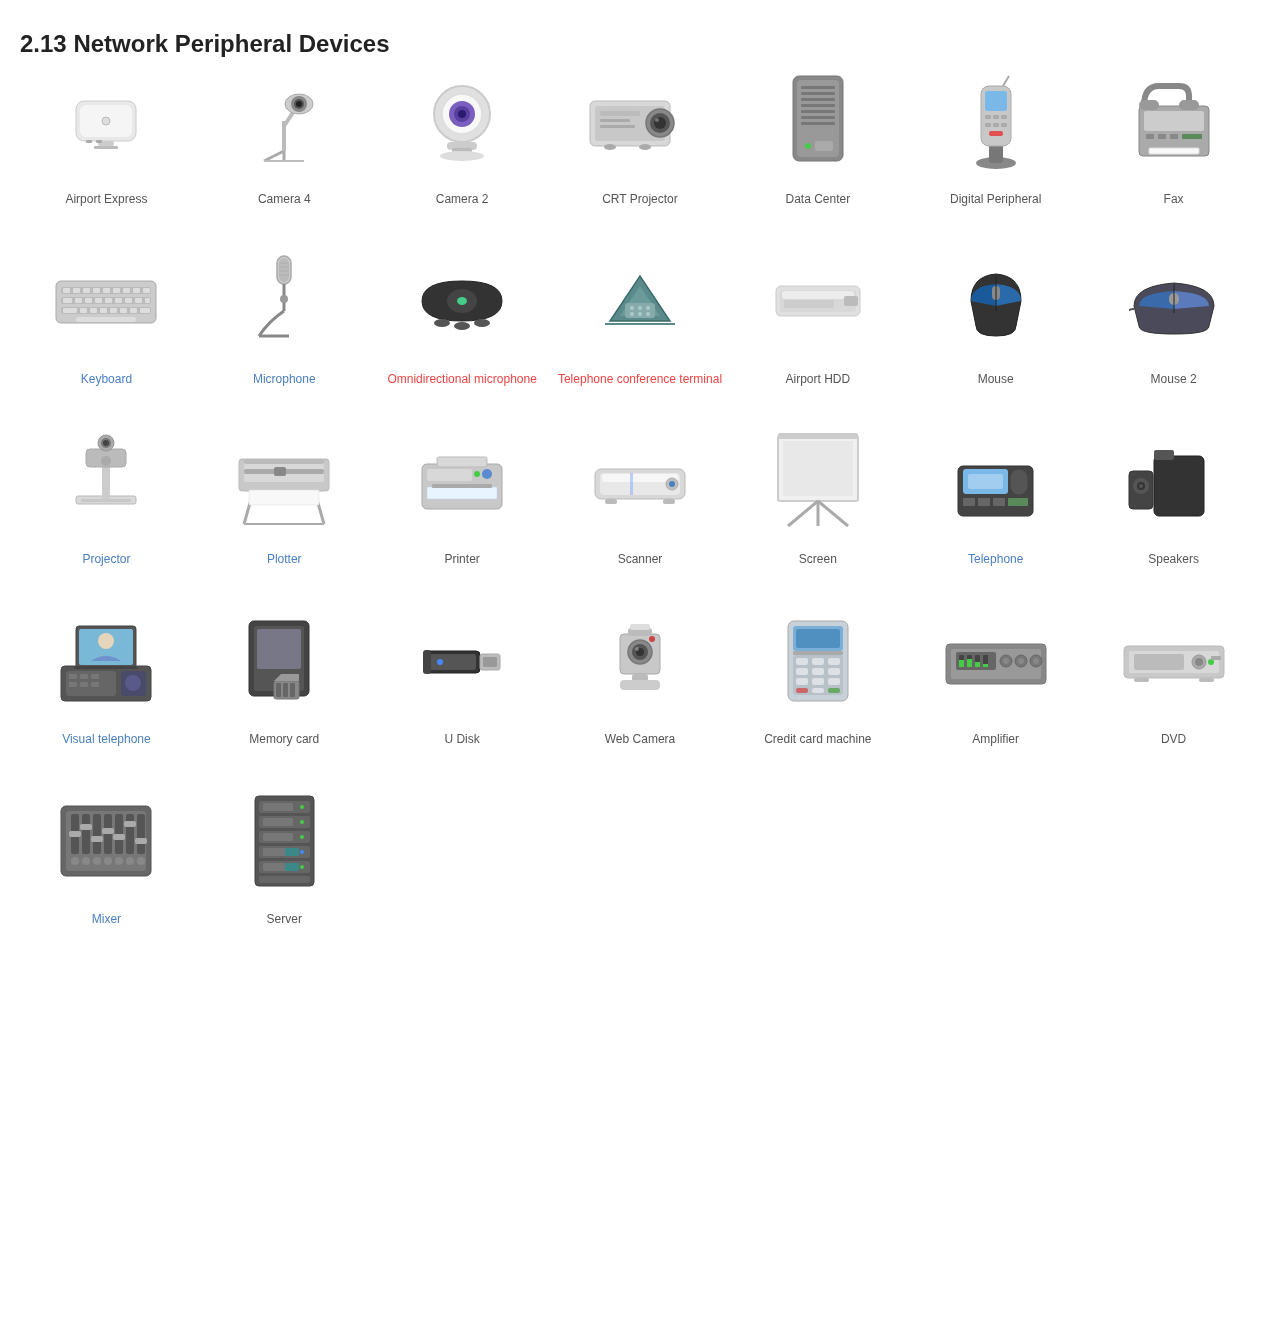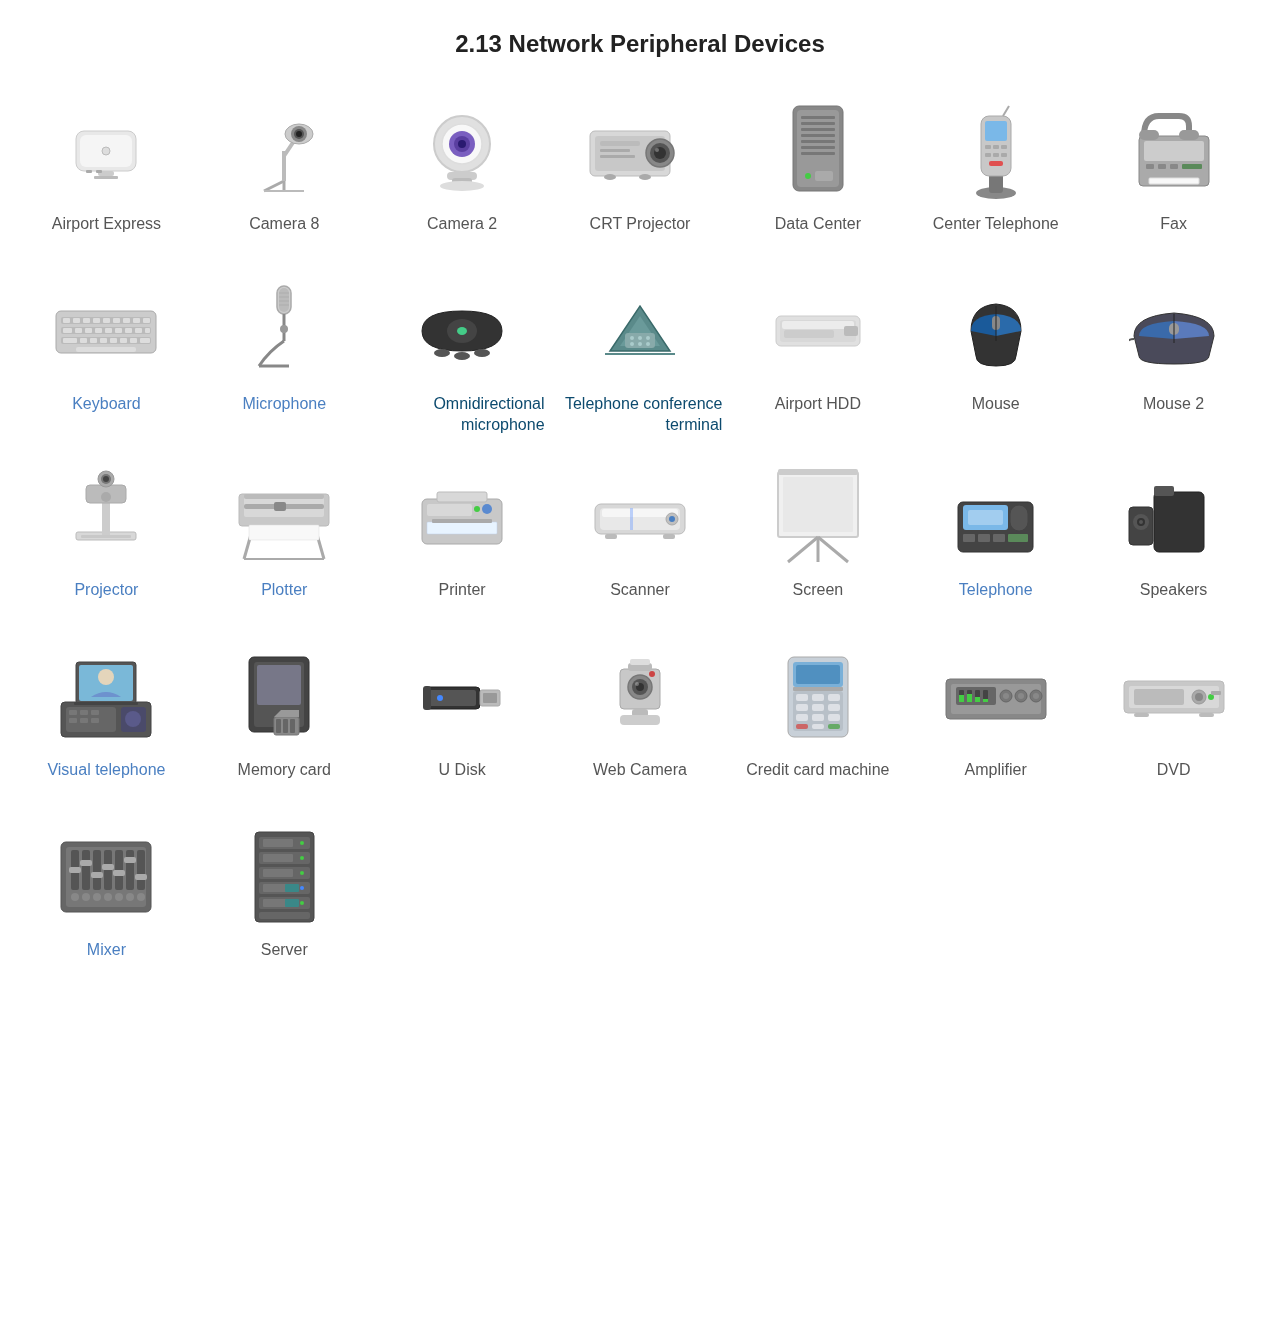--- a/index.html
+++ b/index.html
@@ -2,25 +2,23 @@
 <html><head>
   <meta charset="utf-8">
   <style>
     * { box-sizing: border-box; margin: 0; padding: 0; }
     body {
       background: #ffffff;
       font-family: Arial, sans-serif;
       padding: 20px;
     }
     h1 {
-      text-align: center;
       font-size: 24px;
       font-weight: bold;
       color: #222;
-      margin-bottom: 30px;
       margin-top: 10px;
     }
     .grid {
       display: grid;
       grid-template-columns: repeat(7, 1fr);
       gap: 10px 5px;
       max-width: 1240px;
       margin: 0 auto;
     }
     .item {
@@ -32,28 +30,28 @@
     }
     .icon-area {
       width: 120px;
       height: 110px;
       display: flex;
       align-items: center;
       justify-content: center;
       flex-shrink: 0;
     }
     .label {
-      font-size: 16px;
+      font-size: 12px;
       text-align: center;
-      margin-top: 8px;
+      margin-top: 16px;
       color: #555;
       line-height: 1.3;
     }
     .label.blue { color: #4a7fc1; }
-    .label.orange { color: #0c4a6e; text-align: right; }
+    .label.orange { color: #ef4444; text-align: right; }
 
     
     svg { display: block; }
   </style>
 </head>
 <body>
 
 <h1>2.13 Network Peripheral Devices</h1>
 
 <div class="grid">
@@ -84,21 +82,21 @@
 
         <line x1="45" y1="75" x2="45" y2="45" stroke="#bbb" stroke-width="4"></line>
         <line x1="45" y1="50" x2="55" y2="35" stroke="#bbb" stroke-width="4"></line>
 
         <ellipse cx="60" cy="28" rx="14" ry="10" fill="#ccc" stroke="#aaa" stroke-width="1"></ellipse>
         <ellipse cx="60" cy="28" rx="8" ry="8" fill="#888"></ellipse>
         <ellipse cx="60" cy="28" rx="5" ry="5" fill="#555"></ellipse>
         <ellipse cx="60" cy="28" rx="3" ry="3" fill="#222"></ellipse>
       </svg>
     </div>
-    <span class="label">Camera 8</span>
+    <span class="label">Camera 4</span>
   </div>
 
   <div class="item">
     <div class="icon-area">
       <svg width="100" height="90" viewBox="0 0 100 90">
 
         <circle cx="50" cy="38" r="28" fill="#e0e0e0" stroke="#ccc" stroke-width="2"></circle>
         <circle cx="50" cy="38" r="20" fill="#f8f8f8" stroke="#ddd" stroke-width="1.5"></circle>
         <circle cx="50" cy="38" r="13" fill="#7a5fc0"></circle>
         <circle cx="50" cy="38" r="8" fill="#5a3fa0"></circle>
@@ -173,21 +171,21 @@
         <rect x="40" y="44" width="6" height="4" rx="1" fill="#aaa"></rect>
         <rect x="24" y="52" width="6" height="4" rx="1" fill="#aaa"></rect>
         <rect x="32" y="52" width="6" height="4" rx="1" fill="#aaa"></rect>
         <rect x="40" y="52" width="6" height="4" rx="1" fill="#aaa"></rect>
 
         <rect x="28" y="60" width="14" height="5" rx="2" fill="#e05050"></rect>
 
         <line x1="42" y1="15" x2="48" y2="5" stroke="#aaa" stroke-width="2"></line>
       </svg>
     </div>
-    <span class="label">Center Telephone</span>
+    <span class="label">Digital Peripheral</span>
   </div>
 
 
   <div class="item">
     <div class="icon-area">
       <svg width="100" height="90" viewBox="0 0 100 90">
 
         <rect x="15" y="30" width="70" height="50" rx="4" fill="#aaa" stroke="#888" stroke-width="1"></rect>
         <rect x="20" y="35" width="60" height="20" rx="2" fill="#ccc"></rect>
 

